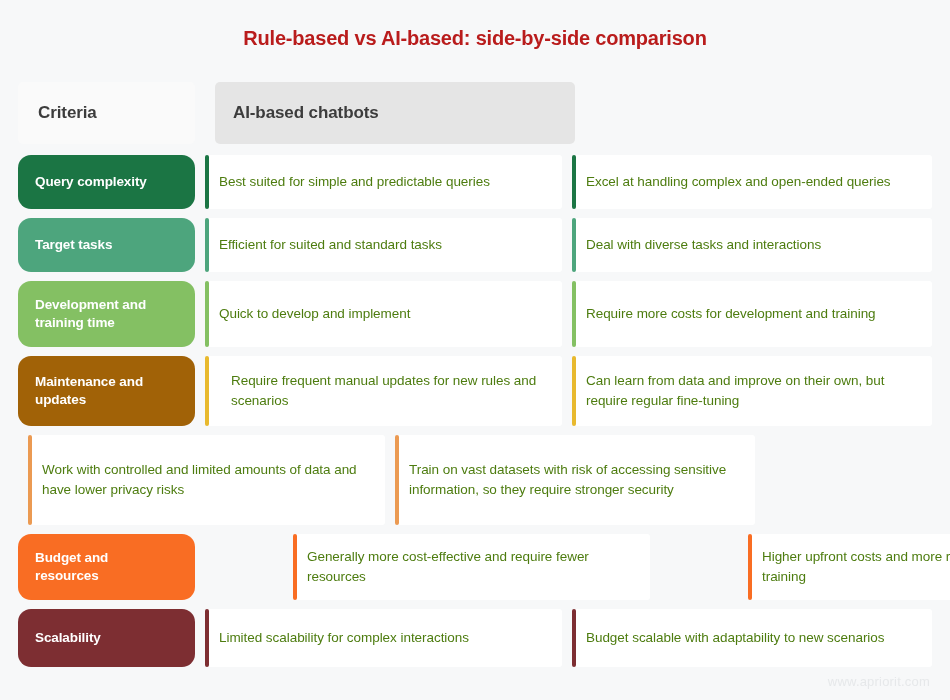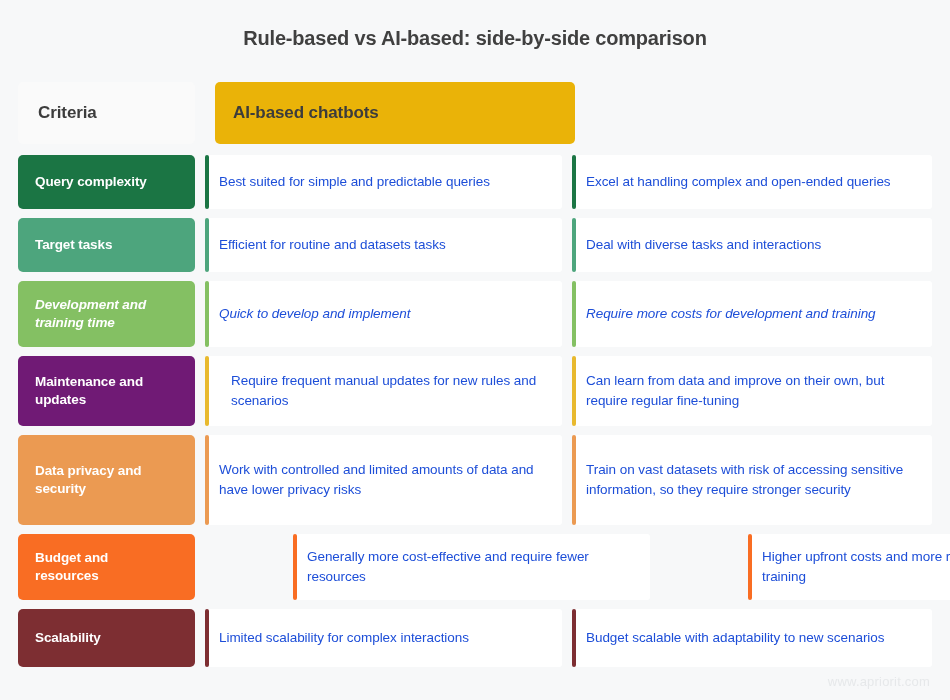--- a/index.html
+++ b/index.html
@@ -19,21 +19,21 @@
     width: 950px;
     height: 700px;
     box-sizing: border-box;
   }
   #title {
     text-align: center;
     font-family: "Liberation Sans", sans-serif;
     font-weight: bold;
     font-size: 20px;
     letter-spacing: -0.2px;
-    color: #404040;
+    color: #b91c1c;
     padding-top: 25px;
     line-height: 26px;
   }
   #table {
     position: absolute;
     left: 18px;
     top: 82px;
     width: 914px;
   }
   .row {
@@ -62,25 +62,25 @@
     box-sizing: border-box;
     height: 62px;
     font-family: "Liberation Sans", sans-serif;
     font-weight: bold;
     font-size: 17px;
     color: #3c3c3c;
     letter-spacing: -0.1px;
   }
   .hcell.crit { background: #fafafa; padding-left: 20px; }
   .hcell.rule { background: #ecf0f3; padding-left: 19px; }
-  .hcell.ai   { background: #eab308; padding-left: 18px; }
+  .hcell.ai   { background: #e5e5e5; padding-left: 18px; }
 
   
   .crit-cell {
-    border-radius: 5px;
+    border-radius: 13px;
     display: flex;
     align-items: center;
     box-sizing: border-box;
     padding: 8px 20px 8px 17px;
     color: #ffffff;
     font-family: "Liberation Sans", sans-serif;
     font-weight: bold;
     font-size: 13.5px;
     line-height: 18px;
     letter-spacing: -0.1px;
@@ -103,21 +103,21 @@
     left: 0;
     top: 0;
     bottom: 0;
     width: 4px;
     border-radius: 2px;
   }
   .cell .txt {
     font-family: "Liberation Sans", sans-serif;
     font-size: 13.5px;
     line-height: 20px;
-    color: #1d4ed8;
+    color: #4d7c0f;
     letter-spacing: -0.05px;
   }
 
   #watermark {
     position: absolute;
     right: 20px;
     bottom: 11px;
     font-family: "Liberation Sans", sans-serif;
     font-size: 13px;
     color: #e6e8ea;
@@ -165,73 +165,70 @@
           </div>
         </div>
         <div class="row body-row" style="min-height: 54px; text-align: center;">
           <div class="col-crit">
             <div class="crit-cell" style="background: rgb(77, 165, 125); min-height: 54px;">Target tasks</div>
           </div>
           <div class="gap1"></div>
           <div class="col-rule">
             <div class="cell" style="min-height: 54px;">
               <span class="bar" style="background: rgb(77, 165, 125);"></span>
-              <span class="txt">Efficient for routine and datasets tasks</span>
+              <span class="txt">Efficient for suited and standard tasks</span>
             </div>
           </div>
           <div class="gap2"></div>
           <div class="col-ai">
             <div class="cell" style="min-height: 54px;">
               <span class="bar" style="background: rgb(77, 165, 125);"></span>
               <span class="txt">Deal with diverse tasks and interactions</span>
             </div>
           </div>
         </div>
-        <div class="row body-row" style="min-height: 66px; font-style: italic;">
+        <div class="row body-row" style="min-height: 66px;">
           <div class="col-crit">
             <div class="crit-cell" style="background: rgb(132, 192, 99); min-height: 66px;">Development and training time</div>
           </div>
           <div class="gap1"></div>
           <div class="col-rule">
             <div class="cell" style="min-height: 66px;">
               <span class="bar" style="background: rgb(132, 192, 99);"></span>
               <span class="txt">Quick to develop and implement</span>
             </div>
           </div>
           <div class="gap2"></div>
           <div class="col-ai">
             <div class="cell" style="min-height: 66px;">
               <span class="bar" style="background: rgb(132, 192, 99);"></span>
               <span class="txt">Require more costs for development and training</span>
             </div>
           </div>
         </div>
         <div class="row body-row" style="min-height: 70px;">
           <div class="col-crit">
-            <div class="crit-cell" style="background: #701a75; min-height: 70px;">Maintenance and updates</div>
+            <div class="crit-cell" style="background: #a16207; min-height: 70px;">Maintenance and updates</div>
           </div>
           <div class="gap1"></div>
           <div class="col-rule">
             <div class="cell" style="min-height: 70px; padding-left: 26px;">
               <span class="bar" style="background: rgb(232, 185, 46);"></span>
               <span class="txt">Require frequent manual updates for new rules and scenarios</span>
             </div>
           </div>
           <div class="gap2"></div>
           <div class="col-ai">
             <div class="cell" style="min-height: 70px;">
               <span class="bar" style="background: rgb(232, 185, 46);"></span>
               <span class="txt">Can learn from data and improve on their own, but require regular fine-tuning</span>
             </div>
           </div>
         </div>
         <div class="row body-row" style="min-height: 90px;">
-          <div class="col-crit">
-            <div class="crit-cell" style="background: rgb(235, 154, 82); min-height: 90px;">Data privacy and security</div>
-          </div>
           <div class="gap1"></div>
           <div class="col-rule">
             <div class="cell" style="min-height: 90px; align-items: center;">
               <span class="bar" style="background: rgb(235, 154, 82);"></span>
               <span class="txt">Work with controlled and limited amounts of data and have lower privacy risks</span>
             </div>
           </div>
           <div class="gap2"></div>
           <div class="col-ai">
             <div class="cell" style="min-height: 90px;">

